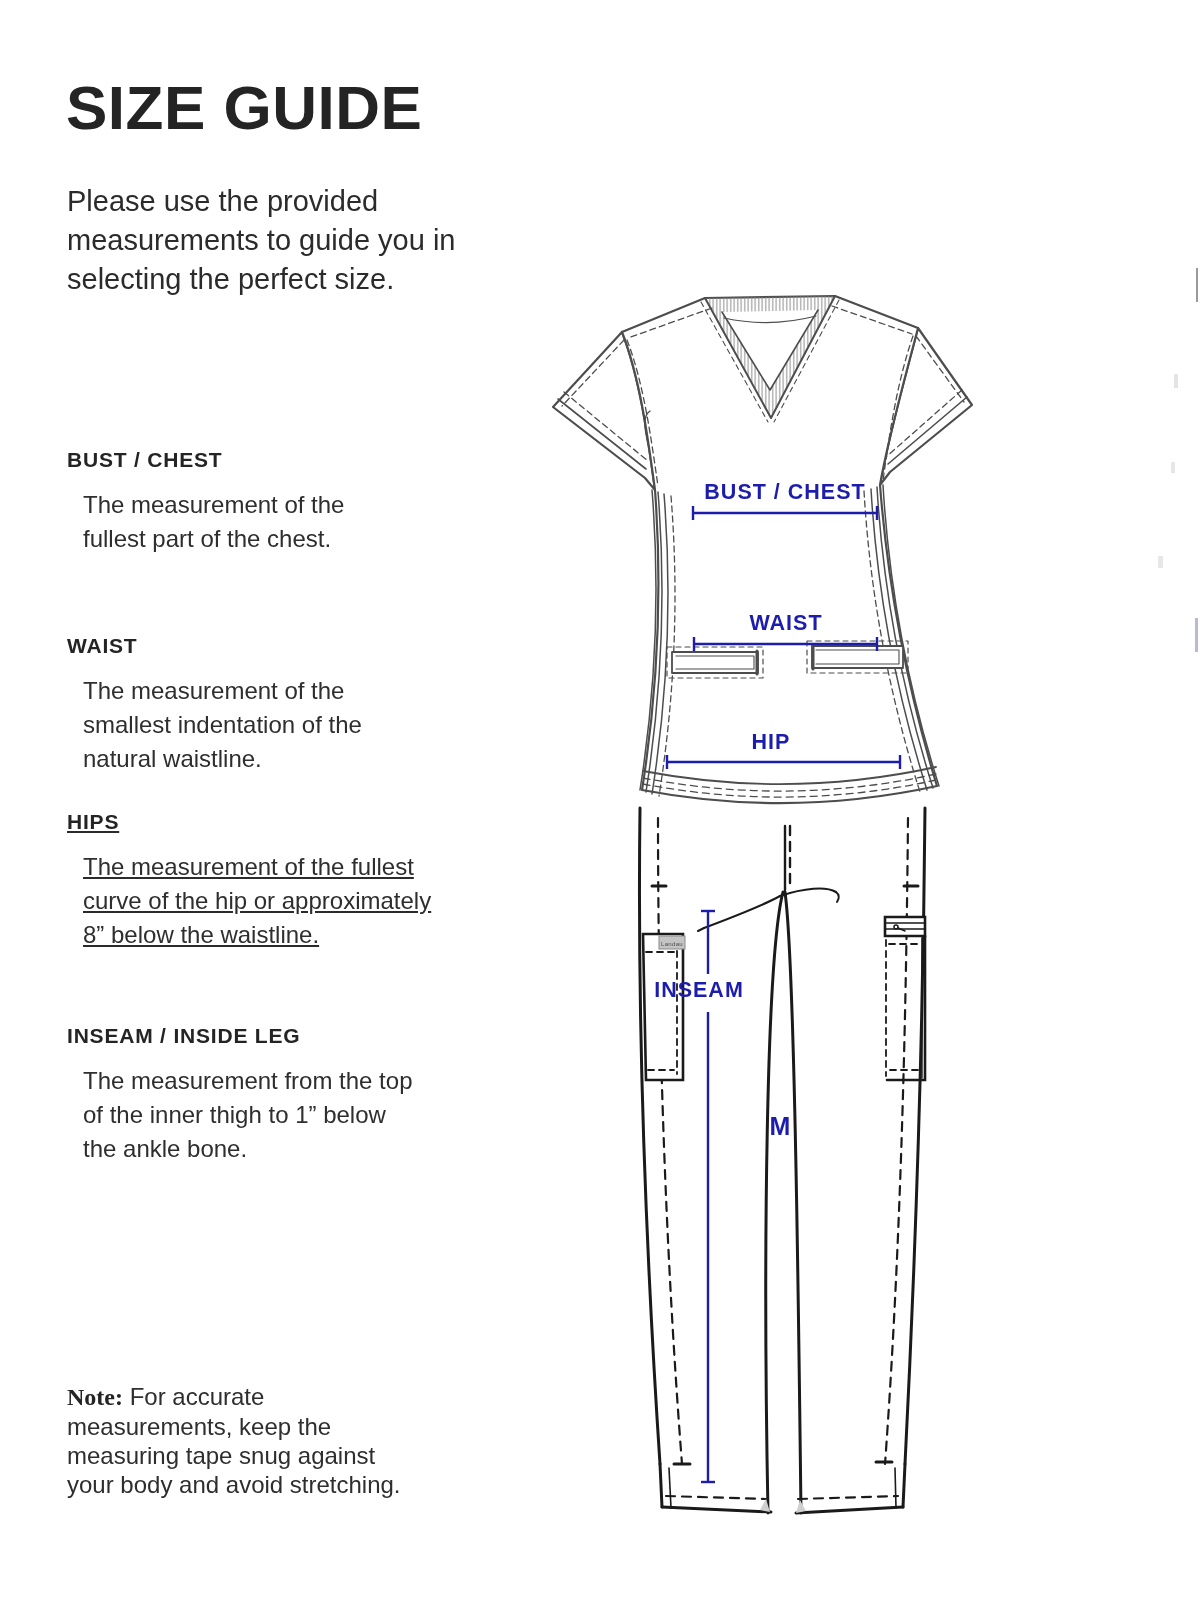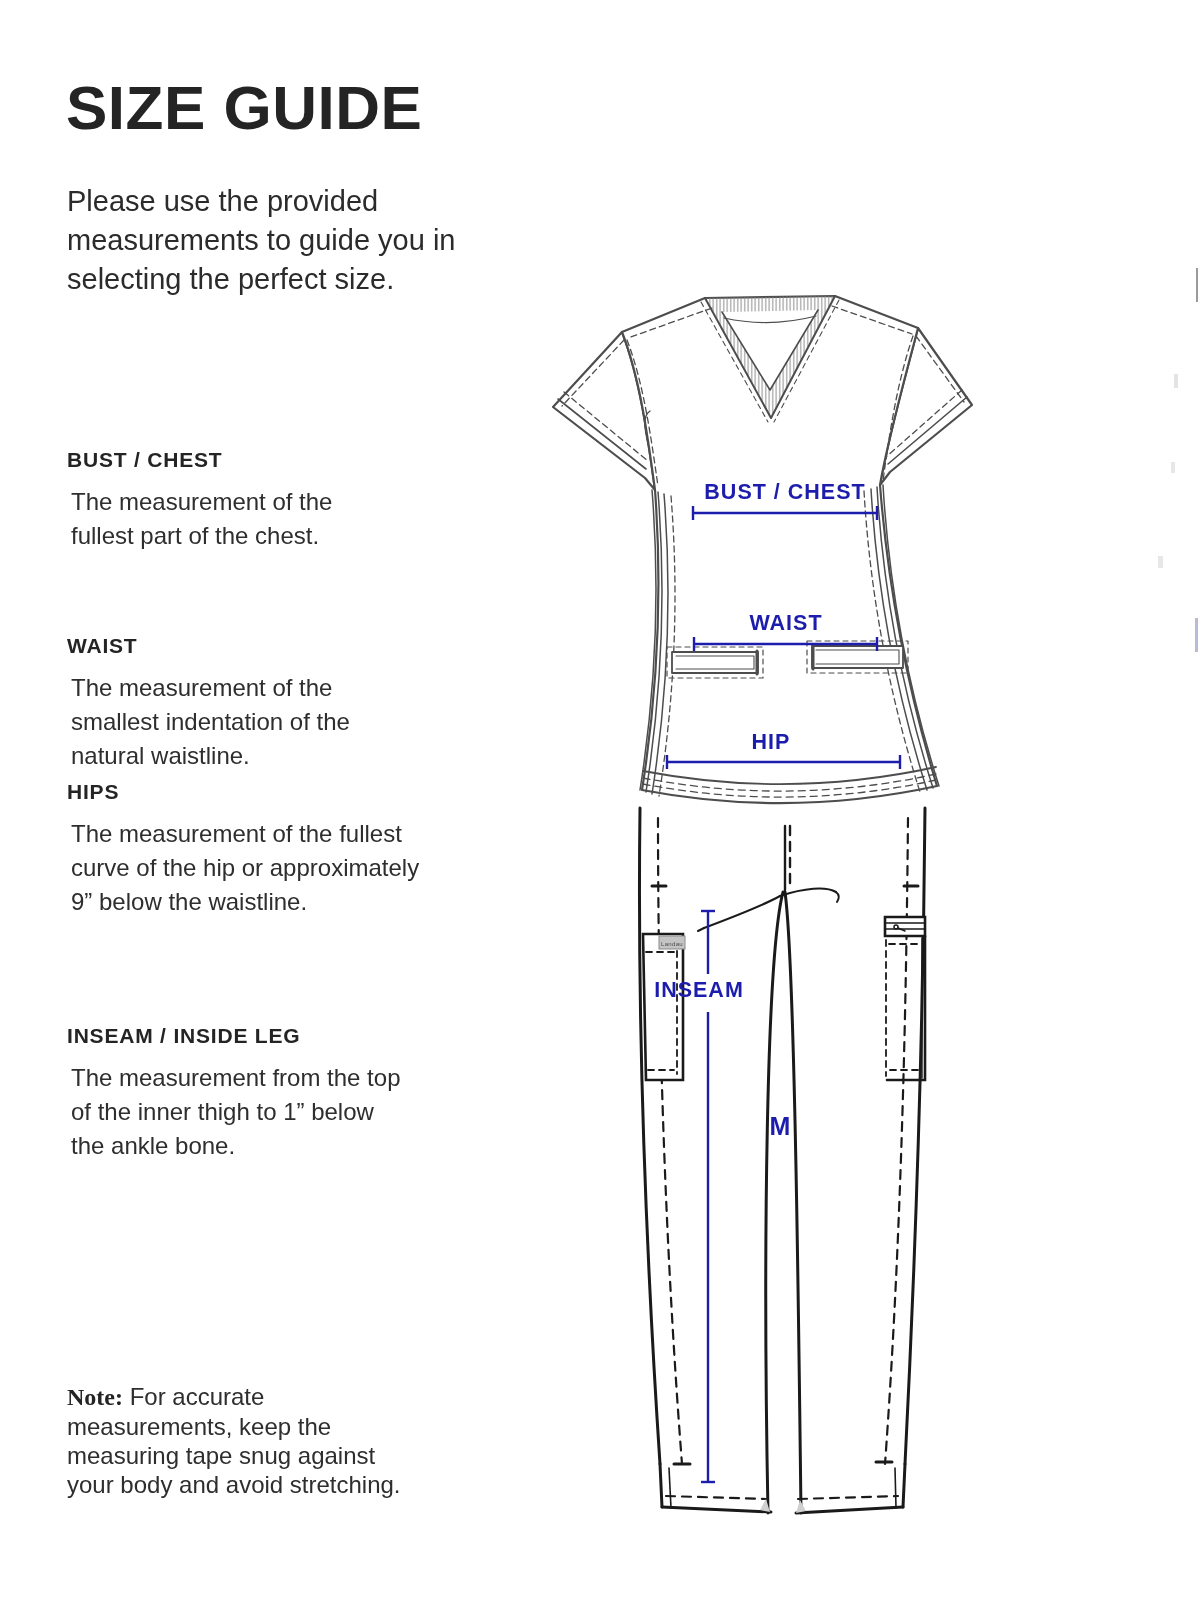--- a/index.html
+++ b/index.html
@@ -3,23 +3,23 @@
 <meta charset="utf-8">
 <style>
   html,body{margin:0;padding:0;background:#ffffff;}
   .page{position:relative;width:1200px;height:1600px;background:#fff;overflow:hidden;
         font-family:"Liberation Sans",sans-serif;color:#2b2b2b;}
   .title{position:absolute;left:66px;top:72px;font-size:62px;font-weight:bold;
          letter-spacing:.5px;color:#242424;margin:0;}
   .intro{position:absolute;left:67px;top:182px;font-size:29px;line-height:39px;
          color:#2b2b2b;white-space:pre-line;margin:0;}
   .section{position:absolute;left:67px;width:470px;}
-  .sec-bust{top:448px;} .sec-waist{top:634px;} .sec-hips{top:780px;} .sec-inseam{top:1024px;}
+  .sec-bust{top:448px;} .sec-waist{top:634px;} .sec-hips{top:810px;text-decoration:underline;} .sec-inseam{top:1024px;}
   .section h3{margin:0 0 13px 0;font-size:21px;font-weight:bold;letter-spacing:.8px;color:#242424;}
-  .section p{margin:4px;font-size:24px;line-height:34px;color:#2e2e2e;white-space:pre-line;}
+  .section p{margin:16px;font-size:24px;line-height:34px;color:#2e2e2e;white-space:pre-line;}
   .note{position:absolute;left:67px;top:1382px;width:470px;font-size:24px;line-height:29px;
         color:#2e2e2e;margin:0;}
   .note b{font-weight:bold;color:#242424;font-family:Liberation Serif, serif;}
   .note span{white-space:pre-line;}
   .diagram{position:absolute;left:540px;top:278px;width:660px;height:1262px;}
   .diagram text{font-family:"Liberation Sans",sans-serif;}
   .blue-label{font-weight:bold;font-size:21.5px;letter-spacing:1px;}
   .blue-m{font-weight:bold;font-size:25px;}
   .tag-text{font-size:6px;letter-spacing:.3px;}
   .edge-artifact{position:absolute;}
@@ -50,21 +50,21 @@
     <h3>WAIST</h3>
     <p>The measurement of the
 smallest indentation of the
 natural waistline.</p>
   </div>
 
   <div class="section sec-hips">
     <h3>HIPS</h3>
     <p>The measurement of the fullest
 curve of the hip or approximately
-9” below the waistline.</p>
+8” below the waistline.</p>
   </div>
 
   <div class="section sec-inseam">
     <h3>INSEAM / INSIDE LEG</h3>
     <p>The measurement from the top
 of the inner thigh to 1” below
 the ankle bone.</p>
   </div>
 
   <p class="note"><b>Note:</b><span> For accurate

